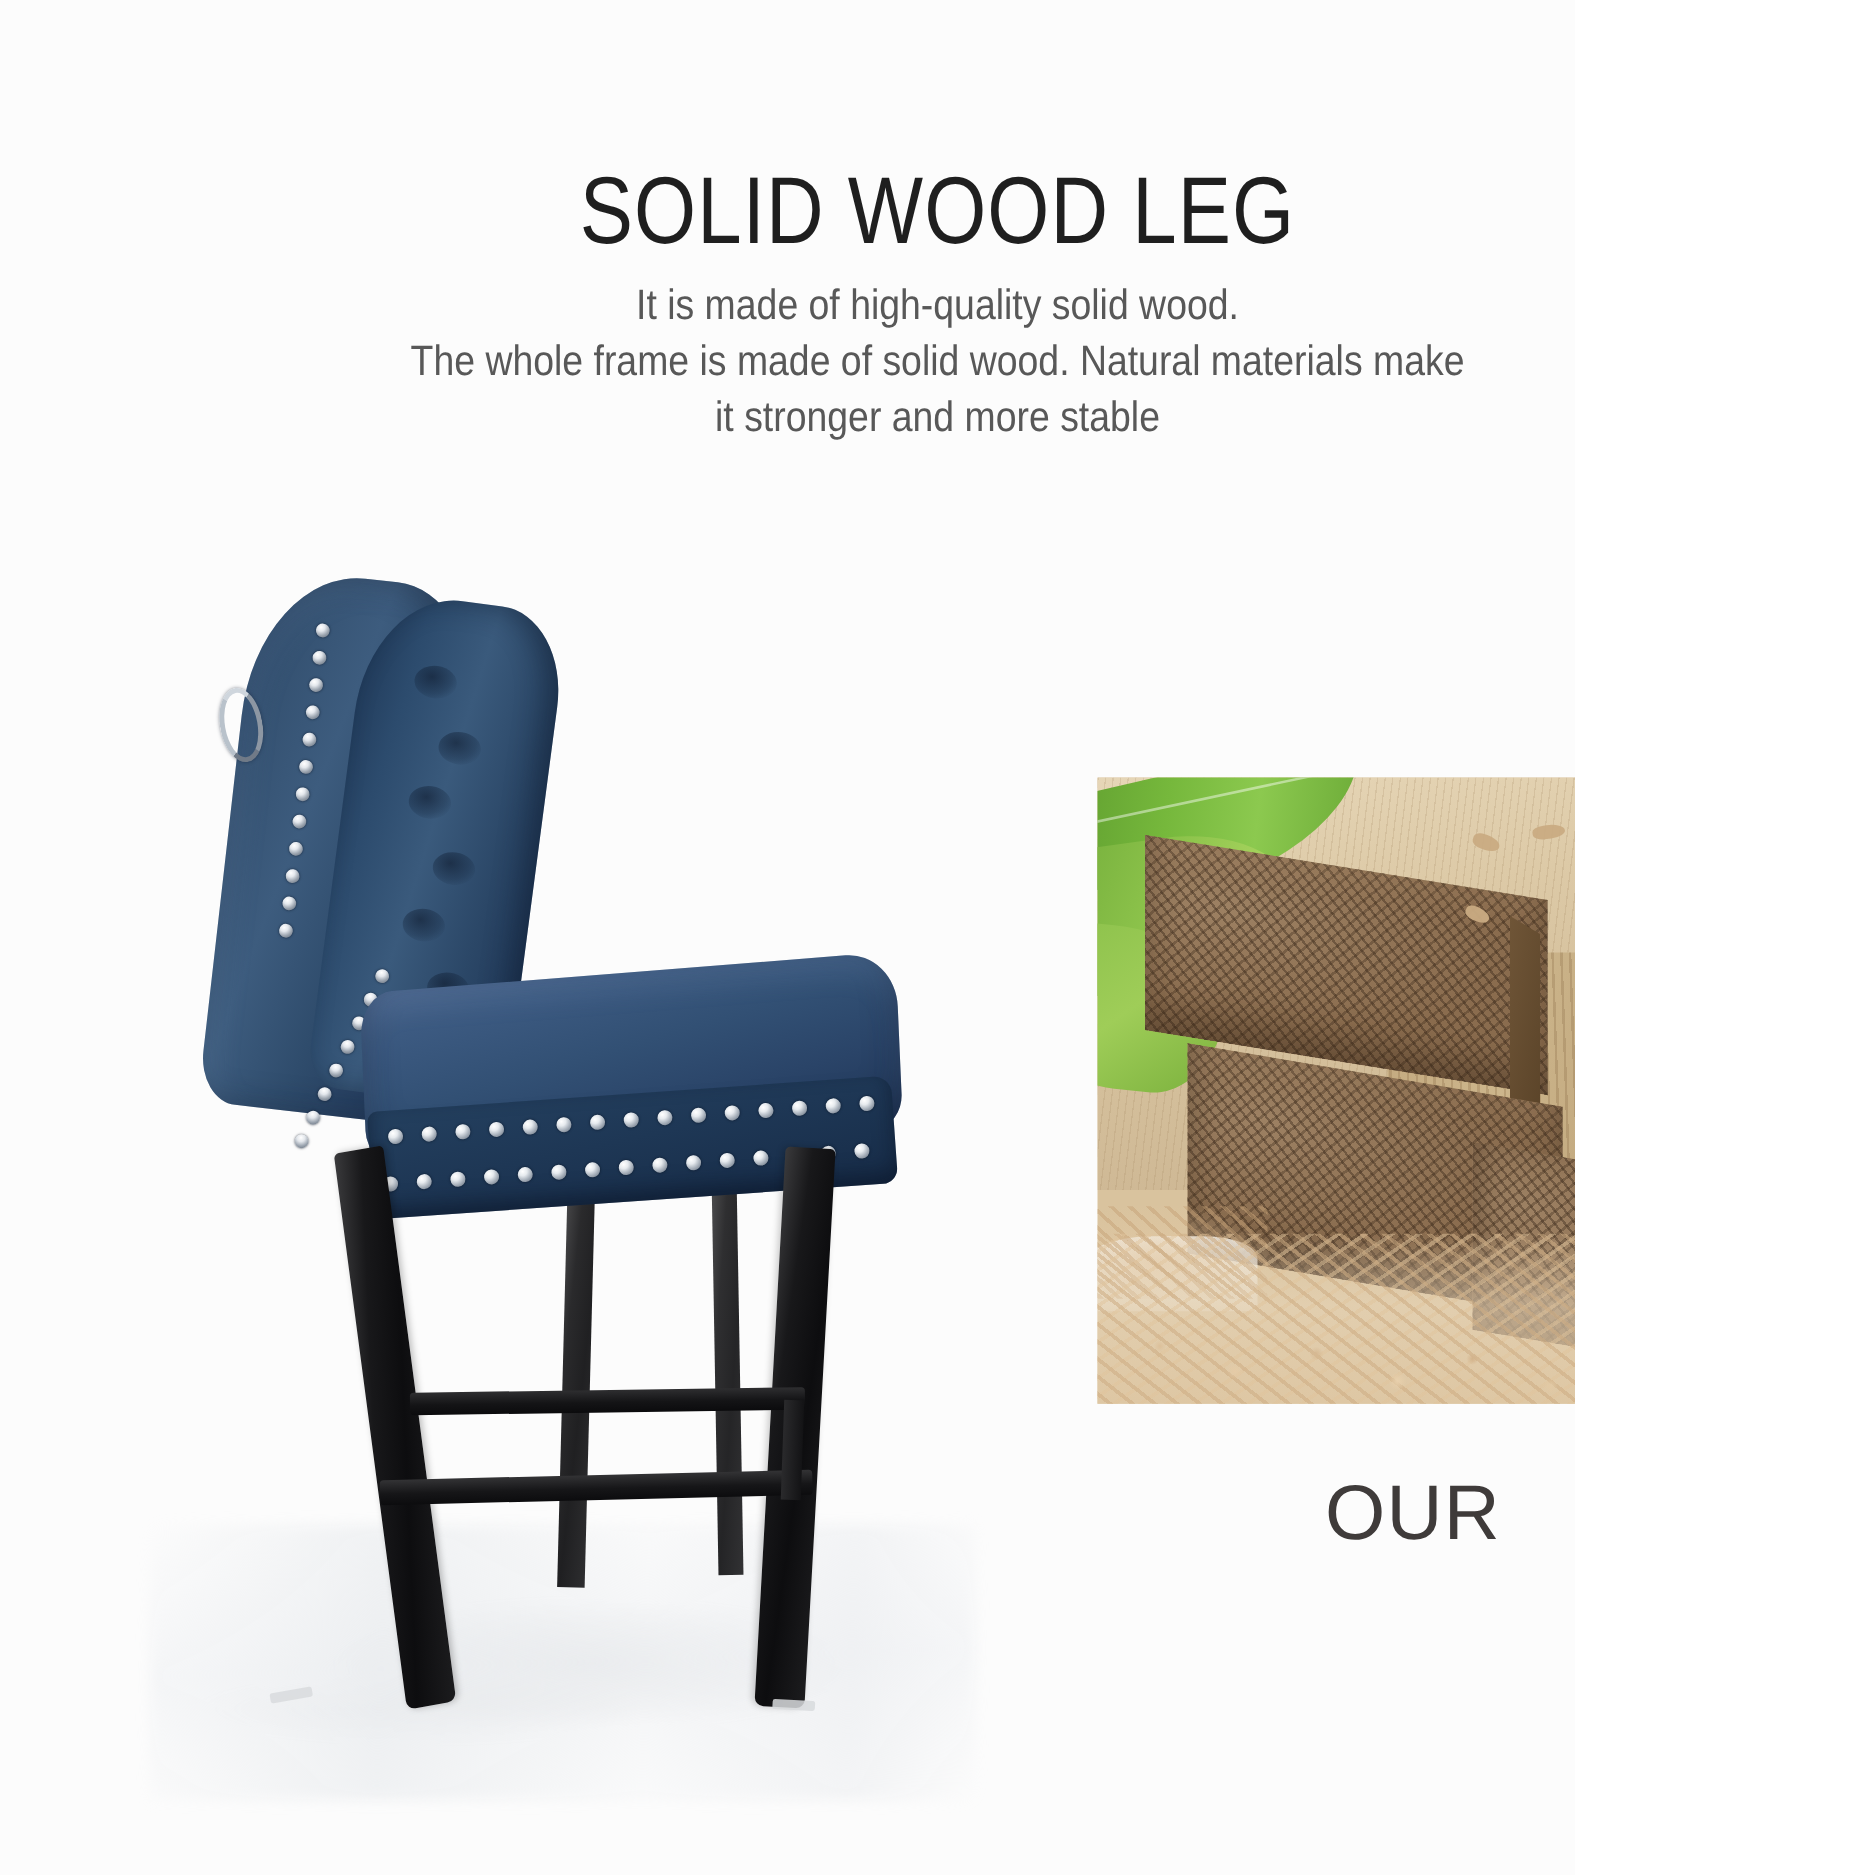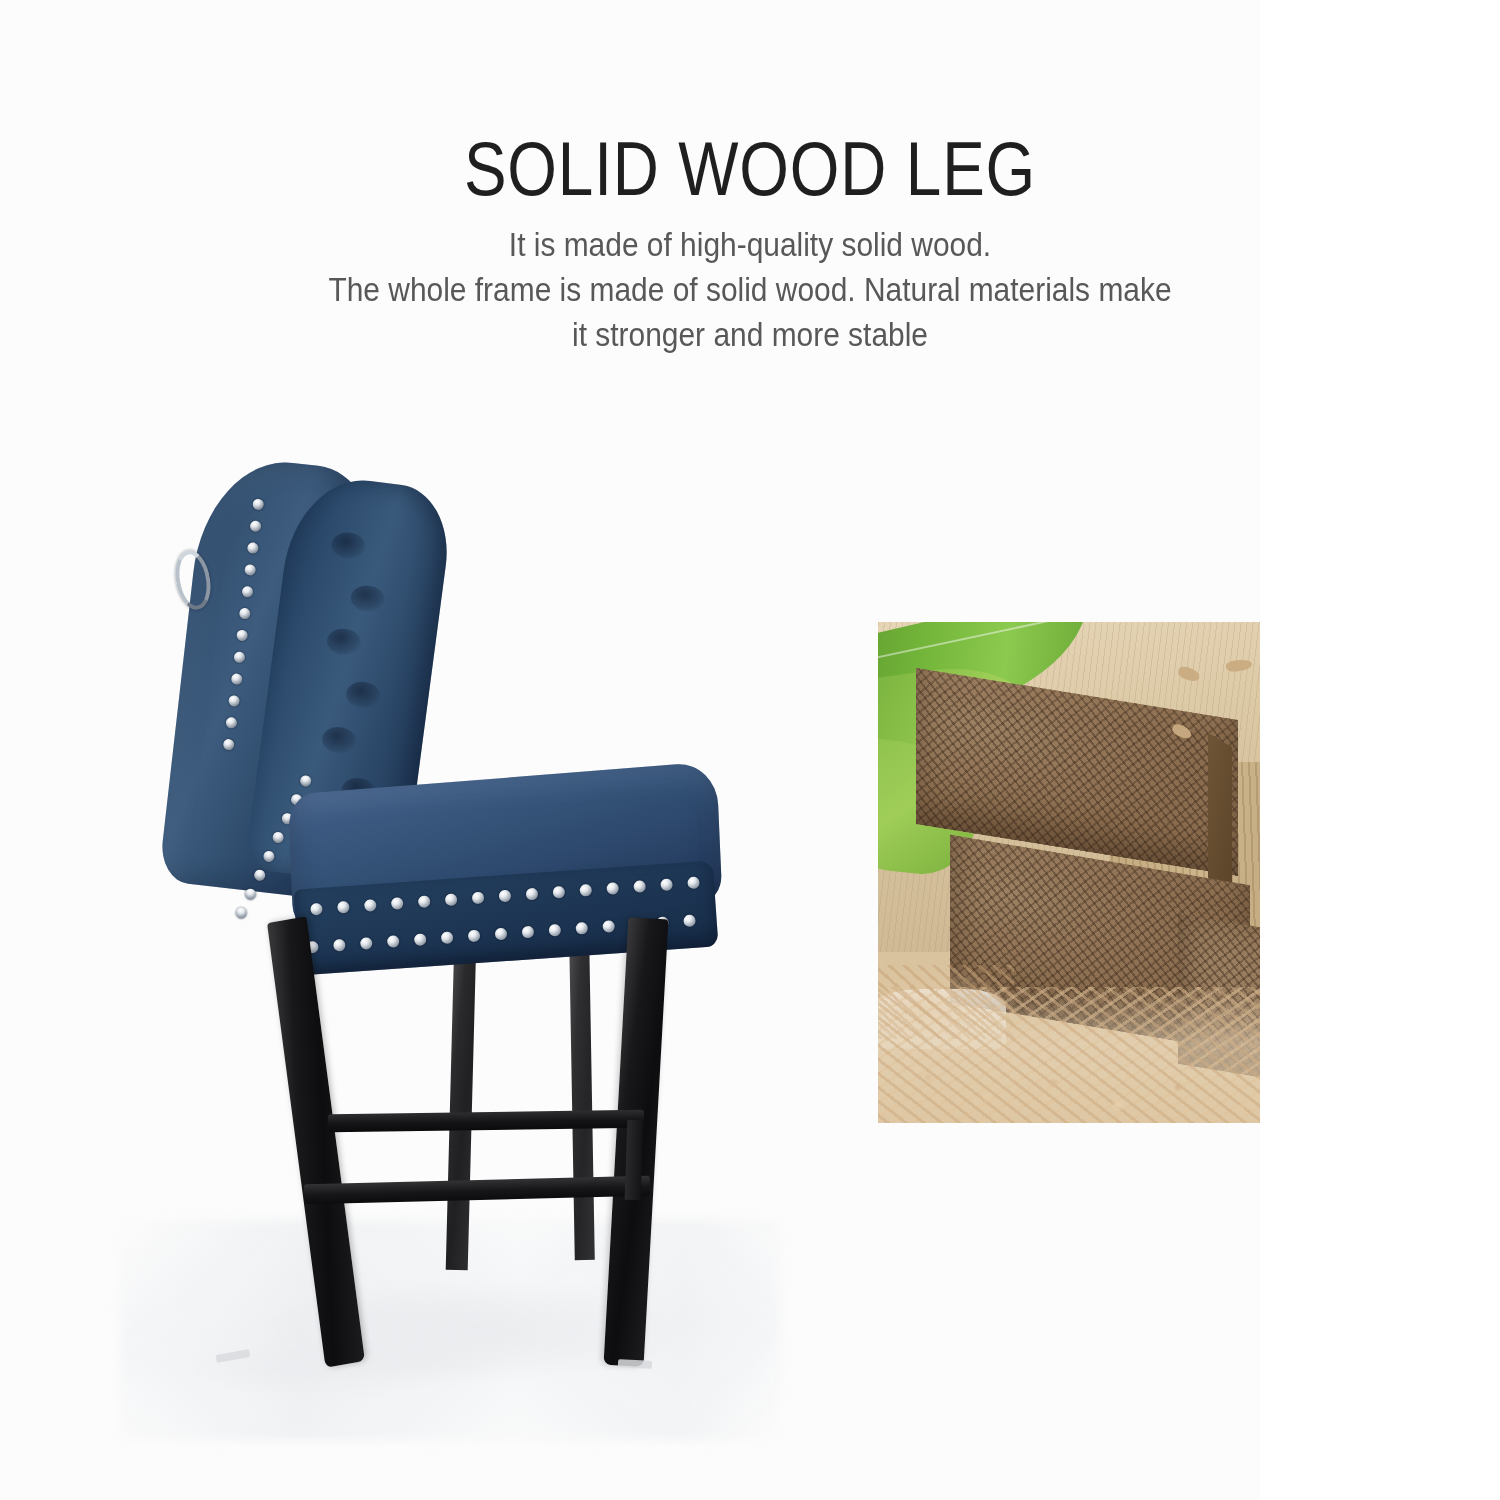--- a/index.html
+++ b/index.html
@@ -488,14 +488,15 @@
     <div class="chip" style="left:470px; top:120px; width:20px; height:10px; transform:rotate(-22deg);"></div>
     <div class="chip" style="left:452px; top:300px; width:26px; height:12px; transform:rotate(14deg);"></div>
 
     <div id="white-surface" class="w-layer"></div>
     <div id="shaving-left-pile" class="w-layer"></div>
     <div id="shavings" class="w-layer"></div>
 
     <div id="photo-watermark" class="w-layer"></div>
   </div>
 
+  <div id="our-label">OUR</div>
 
 </div>
 
 </body></html>

